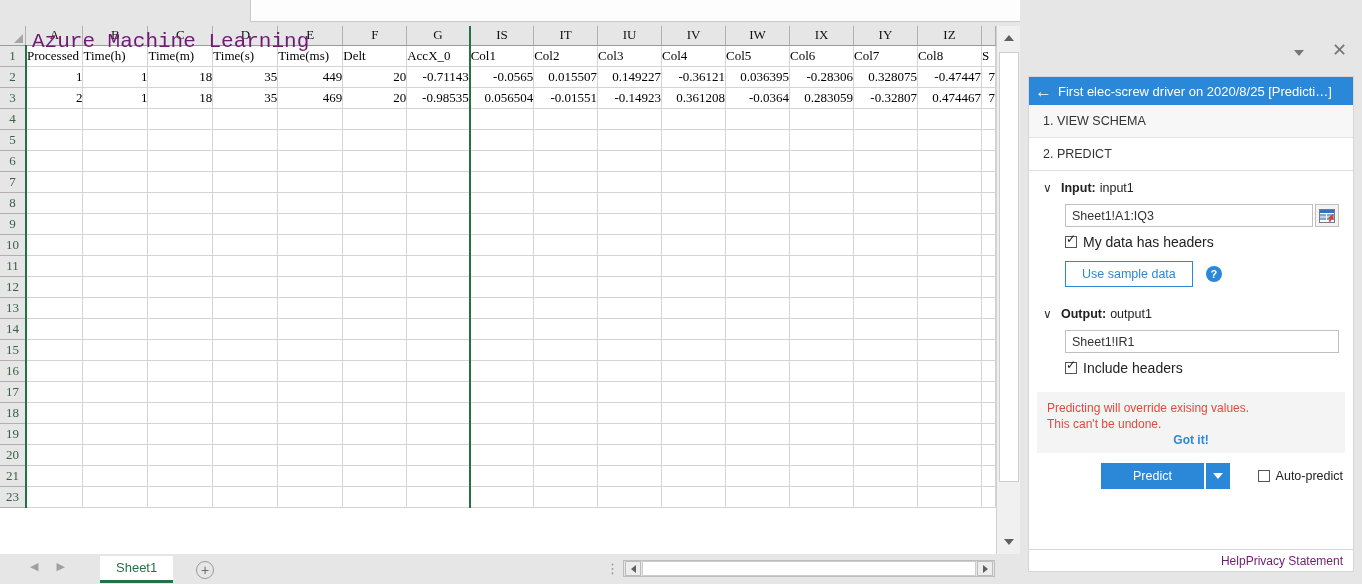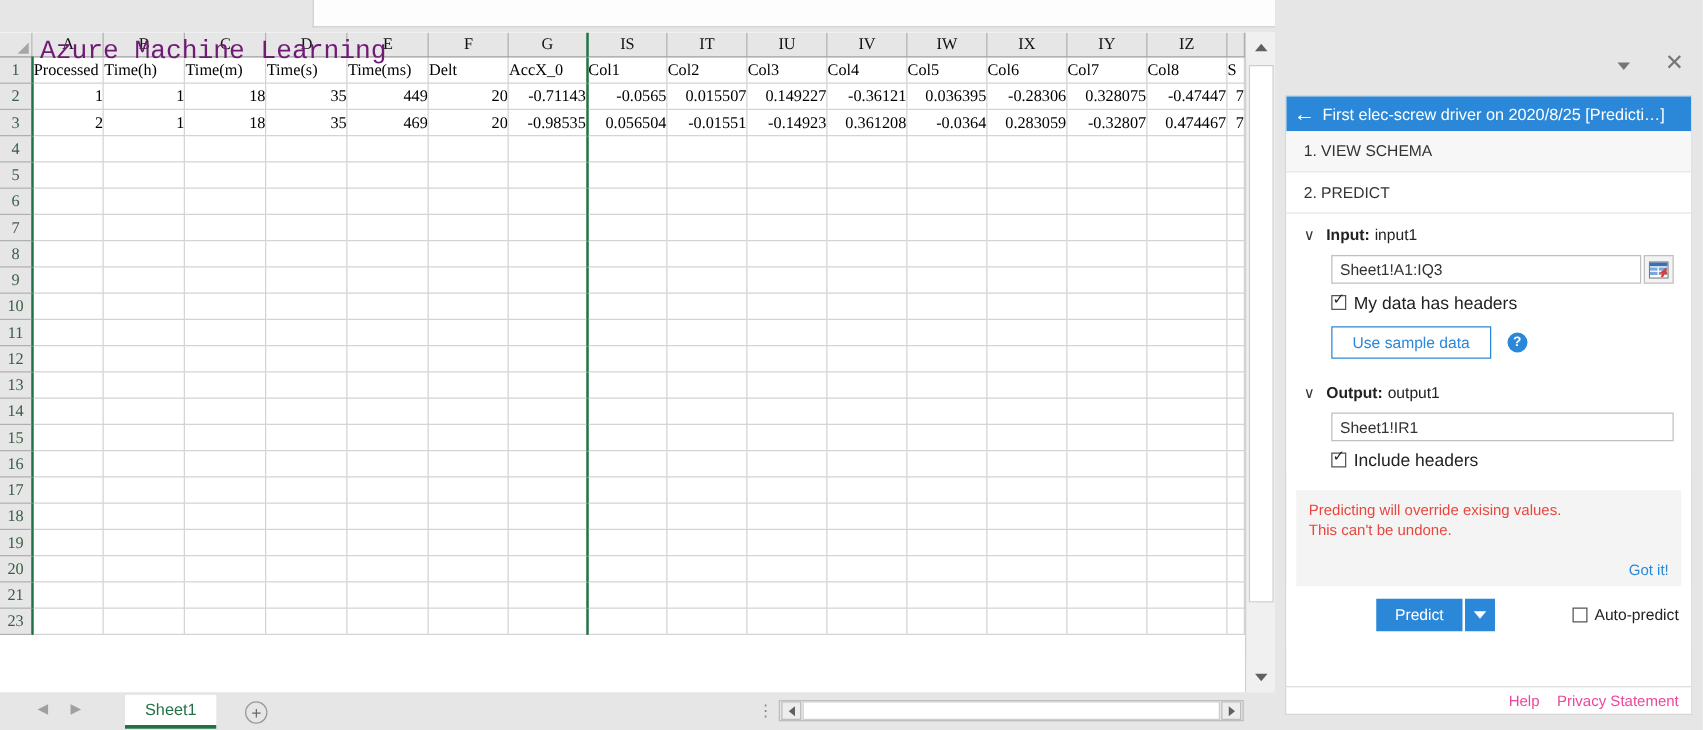--- a/index.html
+++ b/index.html
@@ -254,45 +254,45 @@
     width: 16px; height: 16px; border-radius: 50%; background: #2b88d8;
     color: #fff; font-size: 11px; font-weight: bold;
     display: flex; align-items: center; justify-content: center;
     margin-left: 13px;
   }
 
   .warnbox {
     margin: 12px 8px 0 8px; background: #f4f4f4; padding: 8px 10px 6px 10px;
   }
   .warn-t { color: #e8473f; font-size: 12px; line-height: 1.35; }
-  .gotit { text-align: right; color: #2b88d8; font-size: 12px; margin-top: 17px; }
+  .gotit { text-align: center; color: #2b88d8; font-size: 12px; margin-top: 1px; font-weight: bold; }
 
   .predict-row {
     display: flex; align-items: center; padding: 10px 10px 12px 72px;
     background: #fff;
   }
   .predict-btn {
     background: #2b88d8; color: #fff; border: none;
-    padding: 6px 15px; font-size: 12.5px;
+    padding: 6px 32px; font-size: 12.5px;
     font-family: "Liberation Sans", sans-serif;
   }
   .predict-split {
     background: #2b88d8; width: 24px; height: 26px; margin-left: 2px;
     display: flex; align-items: center; justify-content: center;
   }
   .split-arrow { width: 0; height: 0; border-left: 5px solid transparent;
     border-right: 5px solid transparent; border-top: 6px solid #fff; }
   .autopredict { margin-left: auto; display: flex; align-items: center;
     font-size: 12.5px; color: #222; }
 
   .pane-footer {
     position: absolute; left: 1028px; top: 550px; width: 326px; height: 22px;
     display: flex; align-items: center; justify-content: flex-end;
-    gap: 14px; padding-right: 10px;
-    font-size: 12px; color: #ec4899;
+    padding-right: 10px;
+    font-size: 12px; color: #701a75;
     background: #fff; border-left: 1px solid #d6d6d6;
     border-right: 1px solid #d6d6d6; border-bottom: 1px solid #d6d6d6;
   }
 </style>
 </head>
 <body>
 
 <div id="app">
 
   <div class="top-strip">

